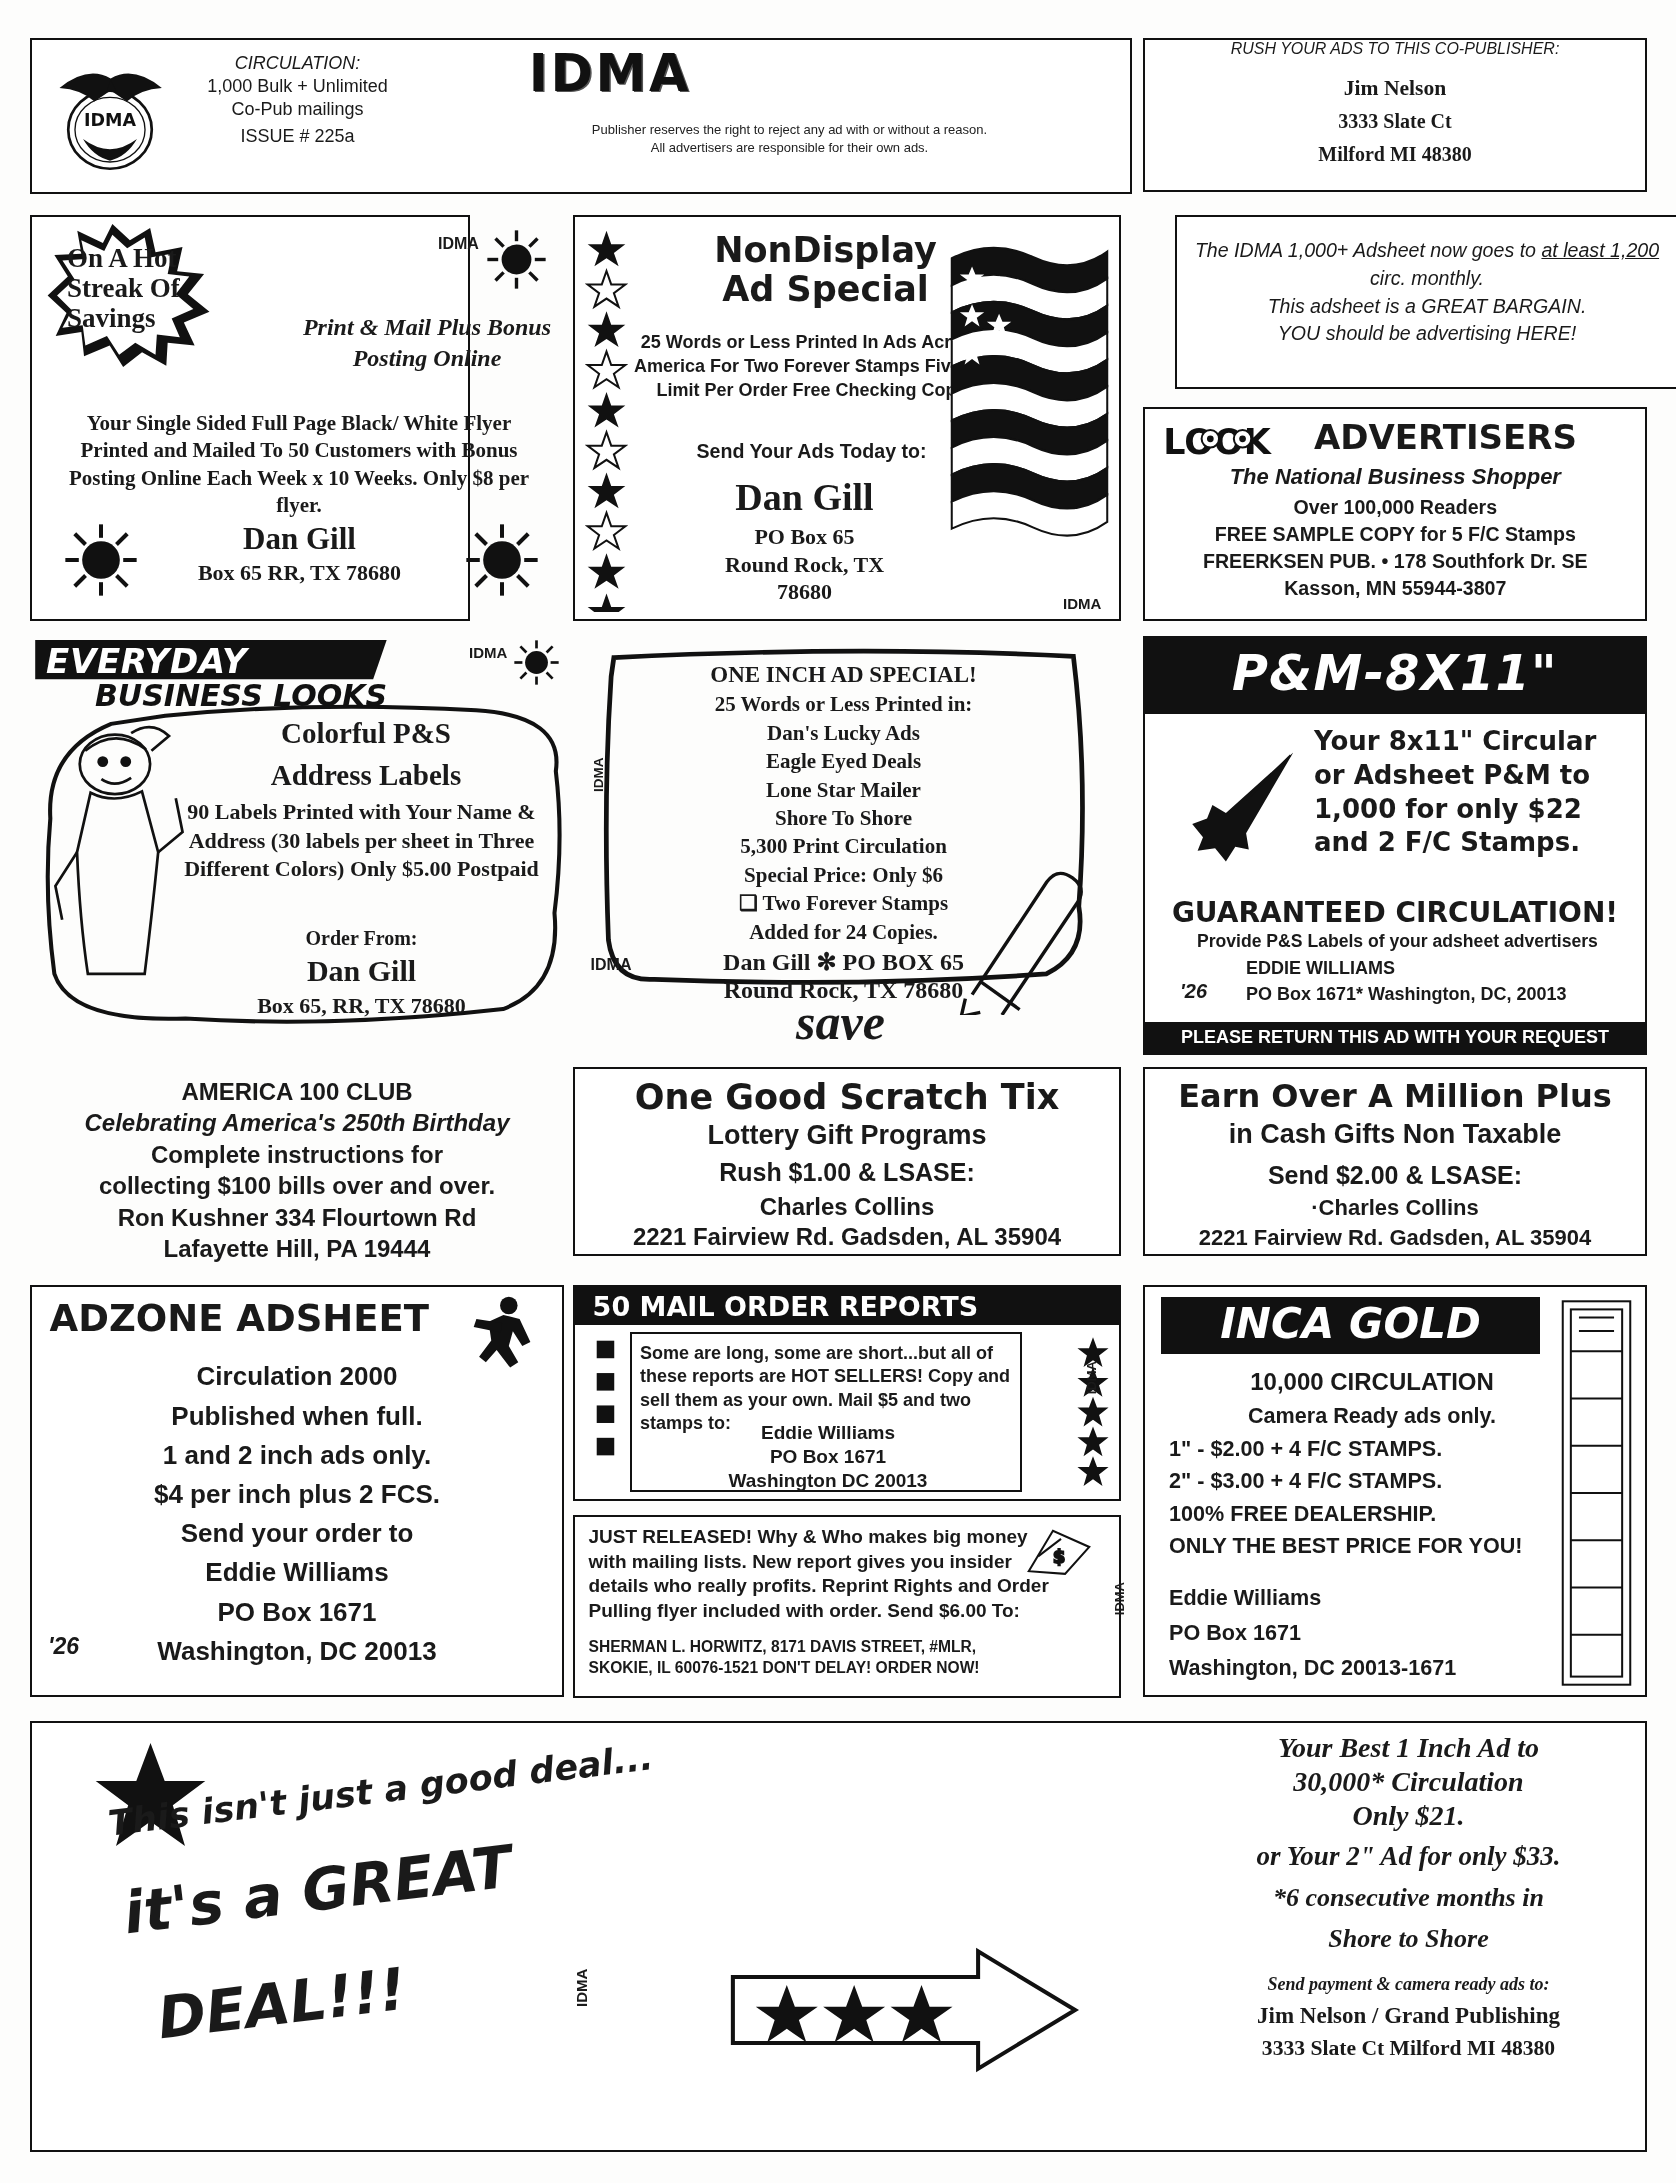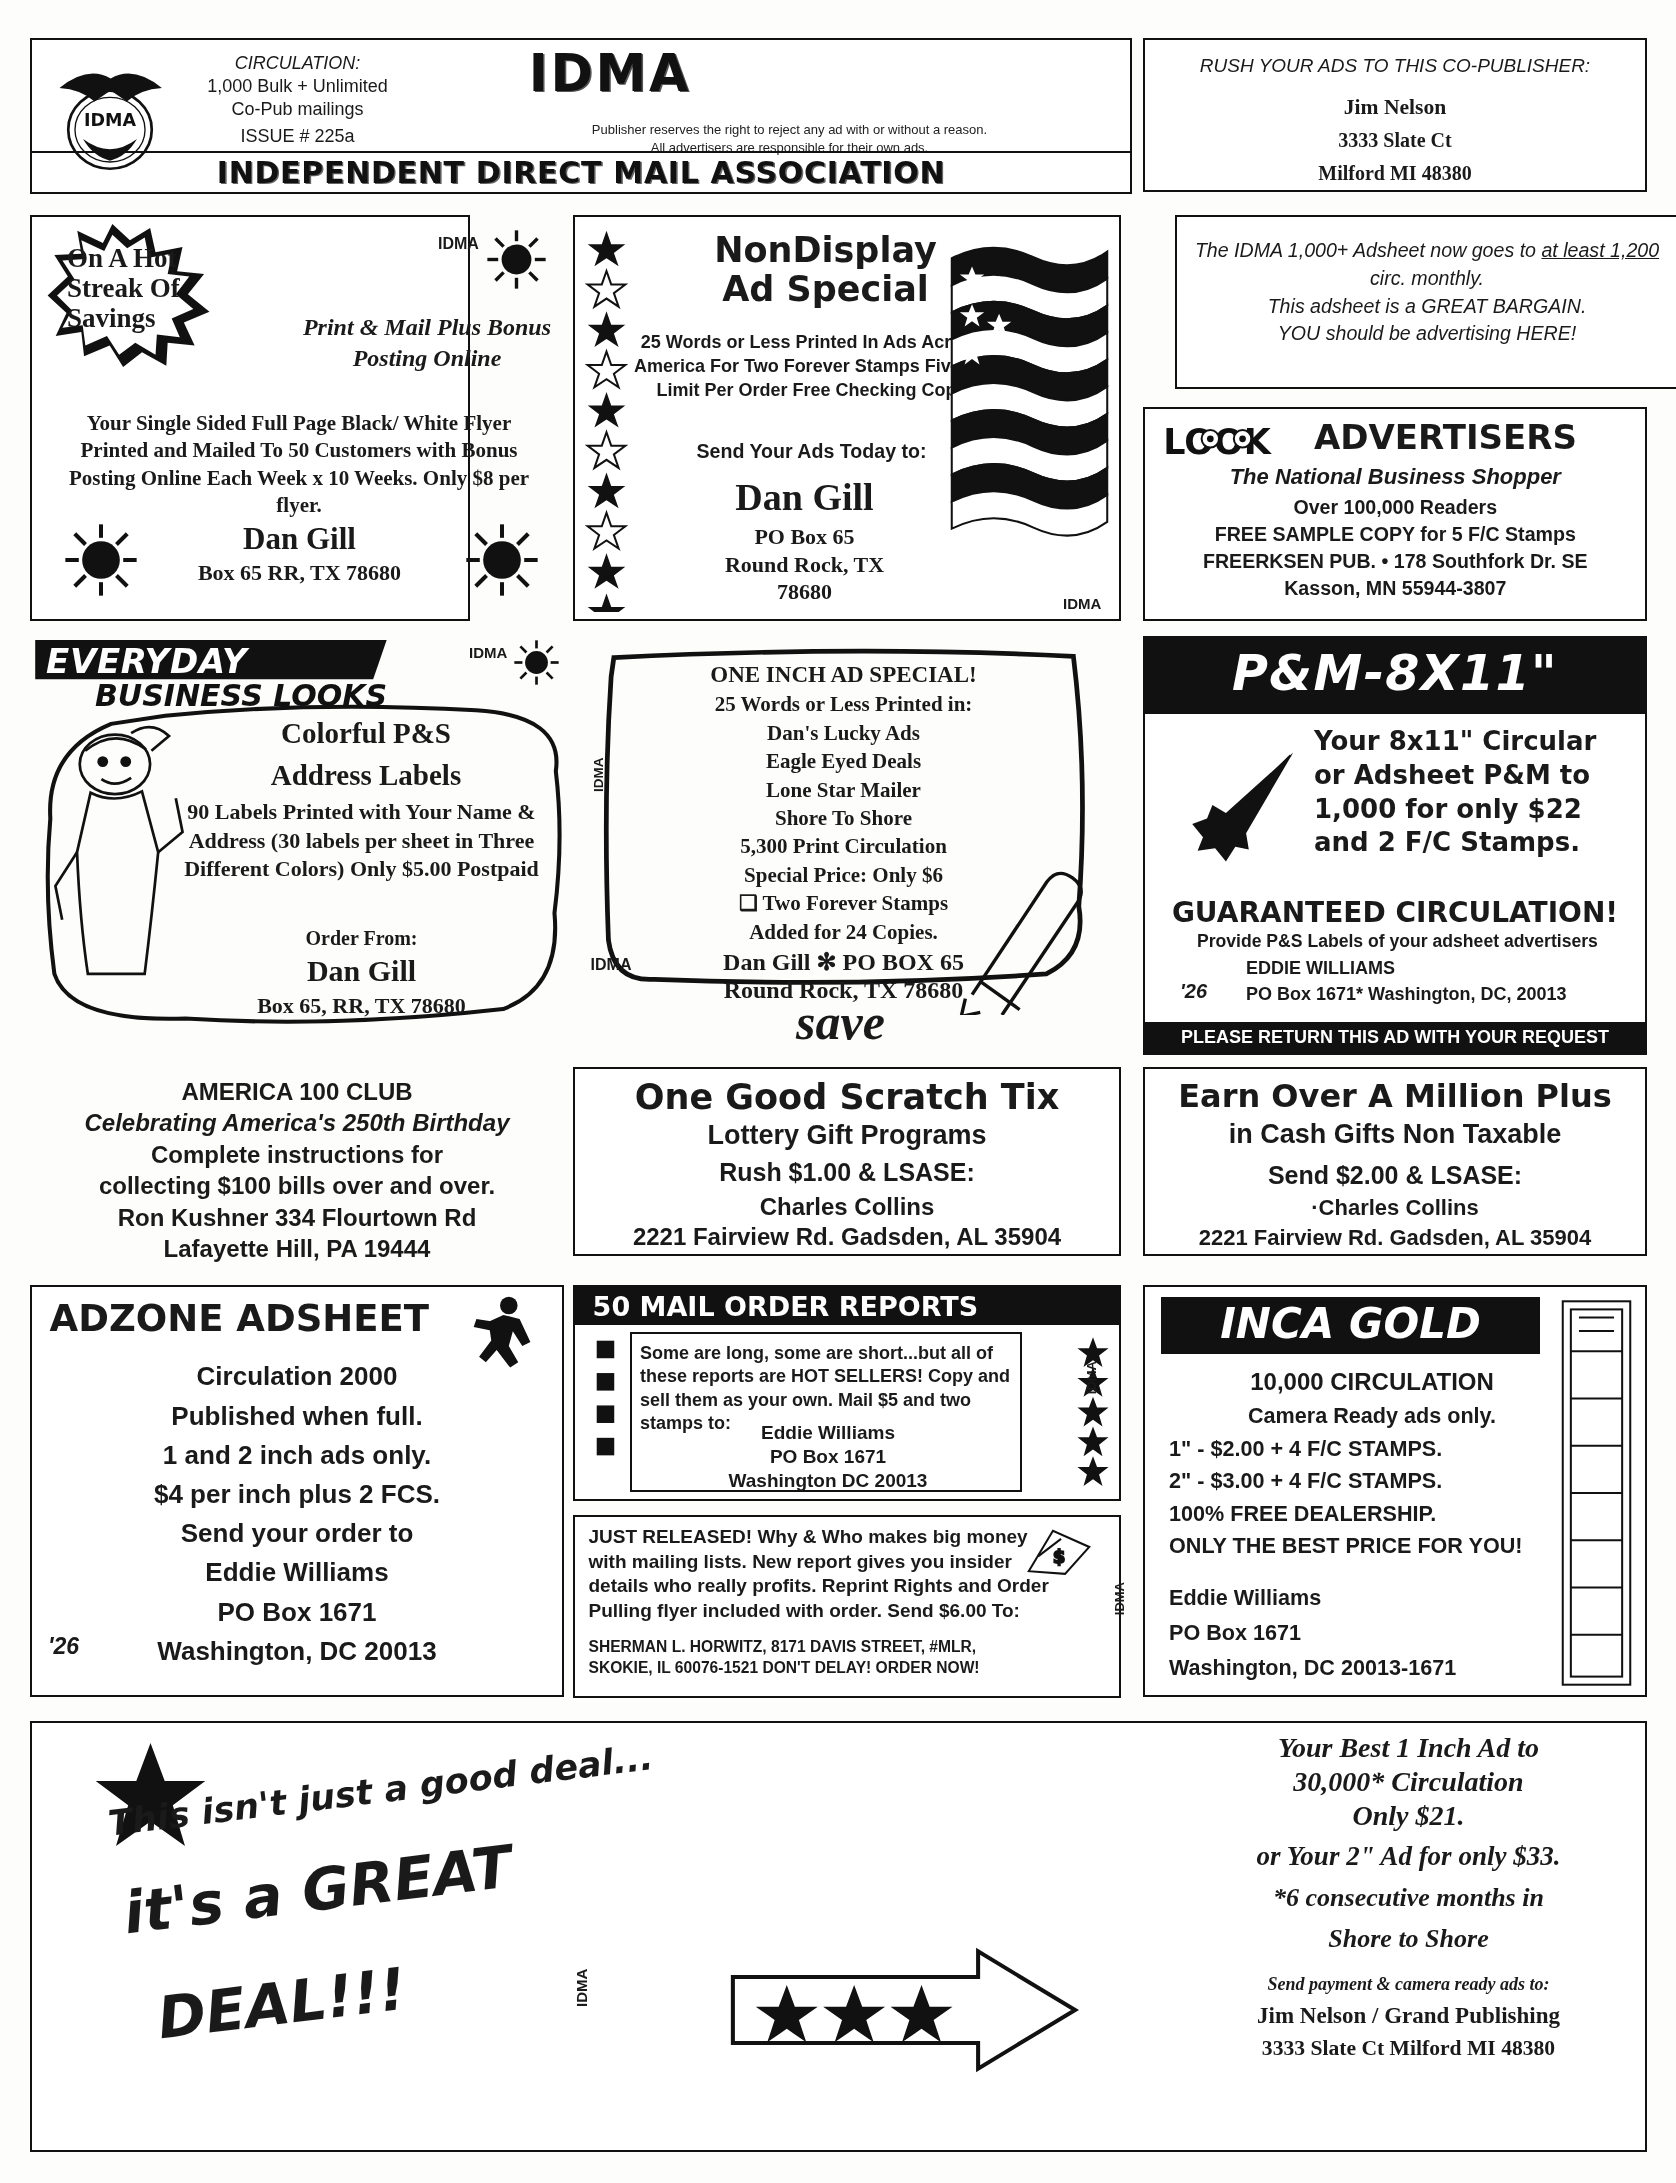--- a/index.html
+++ b/index.html
@@ -72,21 +72,21 @@
     text-shadow: 1.4px 0.7px 0 #666;
   }
   .eagle {
     position: absolute; left: 13.5px; top: 9.5px; width: 128px; height: 125px;
   }
 
   
   #rush {
     left: 1143px; top: 38px; width: 504px; height: 154px;
   }
-  #rush .line1 { font-size: 19px; font-style: italic; margin-top: 15px; }
+  #rush .line1 { font-size: 16px; font-style: italic; }
   #rush .nm { font-size: 21.6px; font-weight: bold; margin-top: 17.6px; font-family: "Liberation Serif", serif; }
   #rush .ad { font-size: 20px; font-weight: bold; margin-top: 9.5px; font-family: "Liberation Serif", serif; }
   #rush .cs { font-size: 20px; font-weight: bold; margin-top: 9.5px; font-family: "Liberation Serif", serif; }
 
   
   #hotstreak { left: 30px; top: 215px; width: 440px; height: 406px; }
   .starburst {
     position: absolute; left: 9.5px; top: 6.8px; width: 223px; height: 145px;
   }
   .hs-title {
@@ -415,21 +415,20 @@
       </div>
 
       <div class="mh-title">IDMA</div>
 
 
       <div class="mh-fine">
         <div>Publisher reserves the right to reject any ad with or without a reason.</div>
         <div>All advertisers are responsible for their own ads.</div>
       </div>
 
-      <div class="mh-band">INDEPENDENT DIRECT MAIL ASSOCIATION</div>
     </div>
   </div>
 
   <div class="box ctr" id="rush">
     <div class="line1">
       <span class="ital">RUSH</span><span> YOUR ADS TO THIS CO-PUBLISHER:</span>
     </div>
     <div class="nm">Jim Nelson</div>
     <div class="ad">3333 Slate Ct</div>
     <div class="cs">Milford MI 48380</div>

